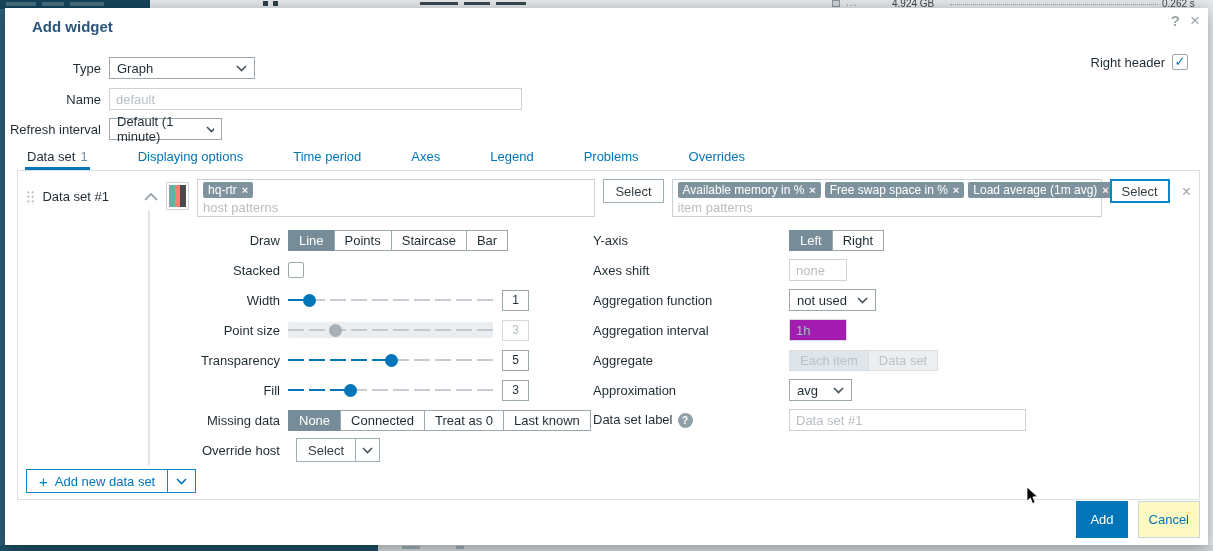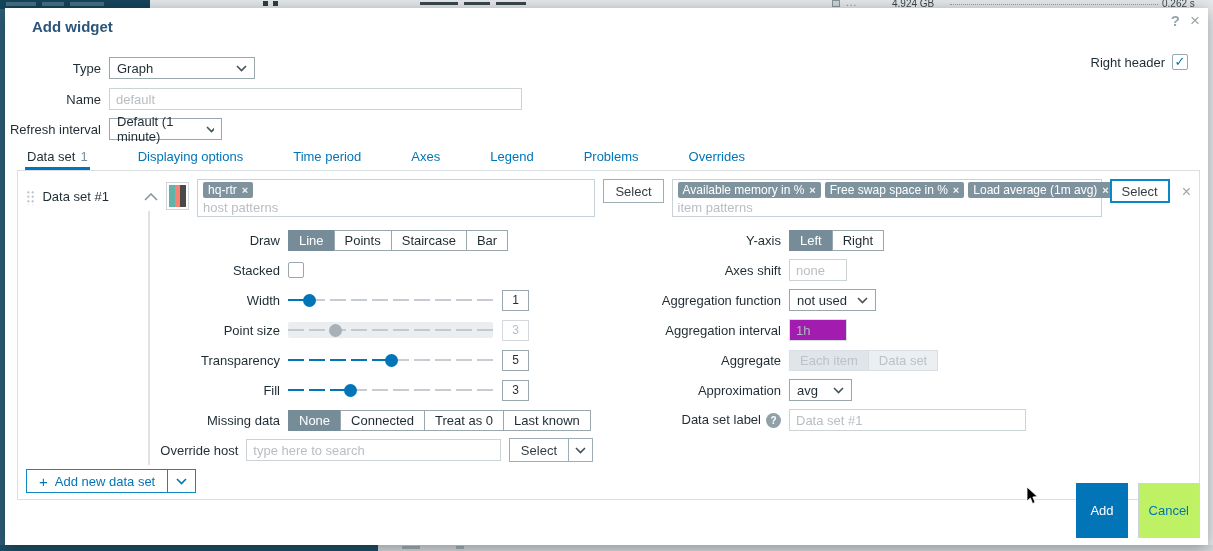--- a/index.html
+++ b/index.html
@@ -70,21 +70,21 @@
   .btn { display:inline-flex; align-items:center; justify-content:center; border:1px solid #9fadb4; background:#fff;
     height:24px; padding:0 11px; color:#333e44; cursor:pointer; white-space:nowrap; }
   .btn.focused { border:2px solid #0988c8; padding:0 10px; }
   .ds-remove { color:#9aa4ab; font-size:16px; margin-top:4px; margin-left:4px; cursor:pointer; }
 
   
   .params { position:absolute; top:54px; left:0; right:0; display:flex; }
   .pcol-left { width:575px; } .pcol-right { flex:1; }
   .prow { height:30px; display:flex; align-items:center; }
   .plabel { width:270px; text-align:right; padding-right:8px; white-space:nowrap; }
-  .plabel2 { width:196px; text-align:right; padding-right:8px; white-space:nowrap; }
+  .plabel2 { width:196px; text-align:left; padding-right:8px; white-space:nowrap; }
 
   .seg { display:inline-flex; }
   .seg span { border:1px solid #9aa7ad; margin-left:-1px; padding:2px 10px; background:#fff; cursor:pointer; white-space:nowrap; }
   .seg span:first-child { margin-left:0; }
   .seg span.on { background:#768d99; border-color:#768d99; color:#fff; }
   .seg.dis span { border-color:#d9dfe2; color:#b9c3c8; cursor:default; }
   .seg.dis span.on-dis { background:#dfe5e8; }
   .seg.dis span.off-dis { background:#ebeff1; }
 
   .slider { position:relative; width:205px; height:16px; }
@@ -108,21 +108,21 @@
     font-size:10px; font-weight:bold; align-items:center; justify-content:center; margin-left:5px; cursor:pointer; }
 
   .addnew { position:absolute; left:8px; bottom:6px; display:inline-flex; }
   .addnew .cell { border:1px solid #0f87c5; color:#0275b8; background:#fff; height:24px; display:inline-flex;
     align-items:center; padding:0 12px; cursor:pointer; white-space:nowrap; }
   .addnew .cell.chev { margin-left:-1px; padding:0 8px; }
   .addnew .plus { font-size:15px; margin-right:7px; }
 
   .footer { position:absolute; right:8px; bottom:7px; display:flex; gap:10px; }
   .btn-add { background:#0275b8; color:#fff; border:1px solid #0275b8; padding:3px 13px; cursor:pointer; font:inherit; }
-  .btn-cancel { background:#bef264; color:#0275b8; border:1px solid #ccd5d9; padding:19px 10px; cursor:pointer; font:inherit; }
+  .btn-cancel { background:#fef9c3; color:#0275b8; border:1px solid #ccd5d9; padding:10px 10px; cursor:pointer; font:inherit; }
 
   .cursor { position:absolute; left:1026px; top:486px; z-index:50; pointer-events:none; }
 </style>
 </head>
 <body>
 
 <div class="bg-left-strip"></div>
 <div class="bg-top-left">
   <span class="mk" style="left:6px;width:30px;"></span>
   <span class="mk" style="left:42px;width:22px;"></span>
@@ -298,21 +298,20 @@
           <span class="plabel">Missing data</span>
           <span class="seg">
             <span class="on">None</span>
             <span>Connected</span>
             <span>Treat as 0</span>
             <span>Last known</span>
           </span>
         </div>
         <div class="prow">
           <span class="plabel">Override host</span>
-          <input class="inp w300" placeholder="type here to search" style="">
           <span class="split">
             <span class="btn">Select</span>
             <span class="btn">
               <svg width="11" height="7">
                   <polyline points="1,1 5.5,5.5 10,1" fill="none" stroke="#44525a" stroke-width="1.6"></polyline>
                 </svg>
             </span>
           </span>
         </div>
       </div>

